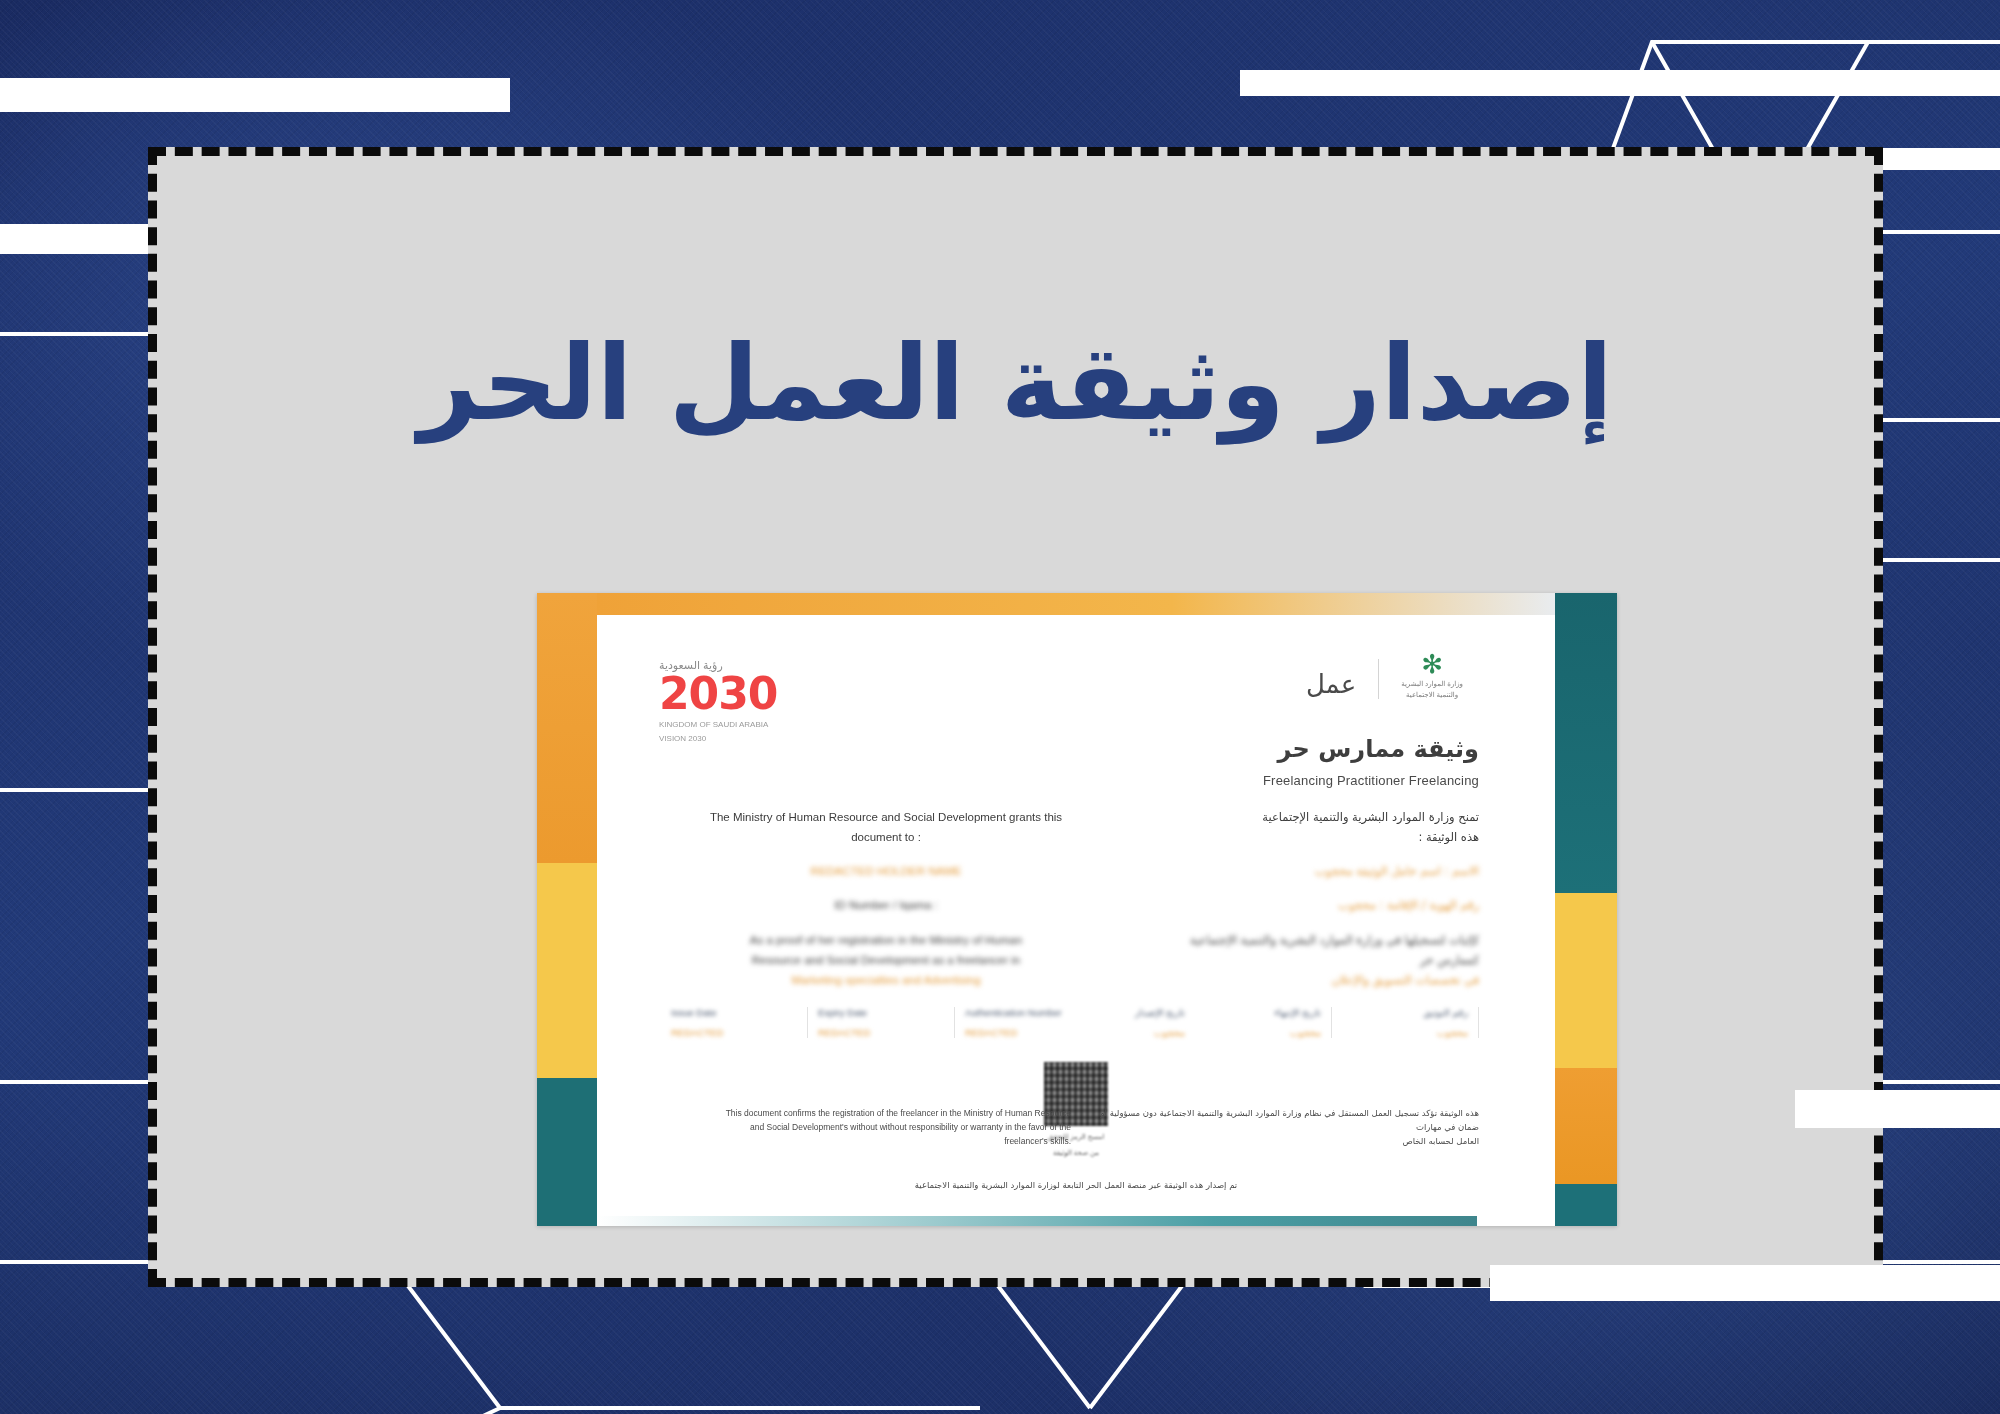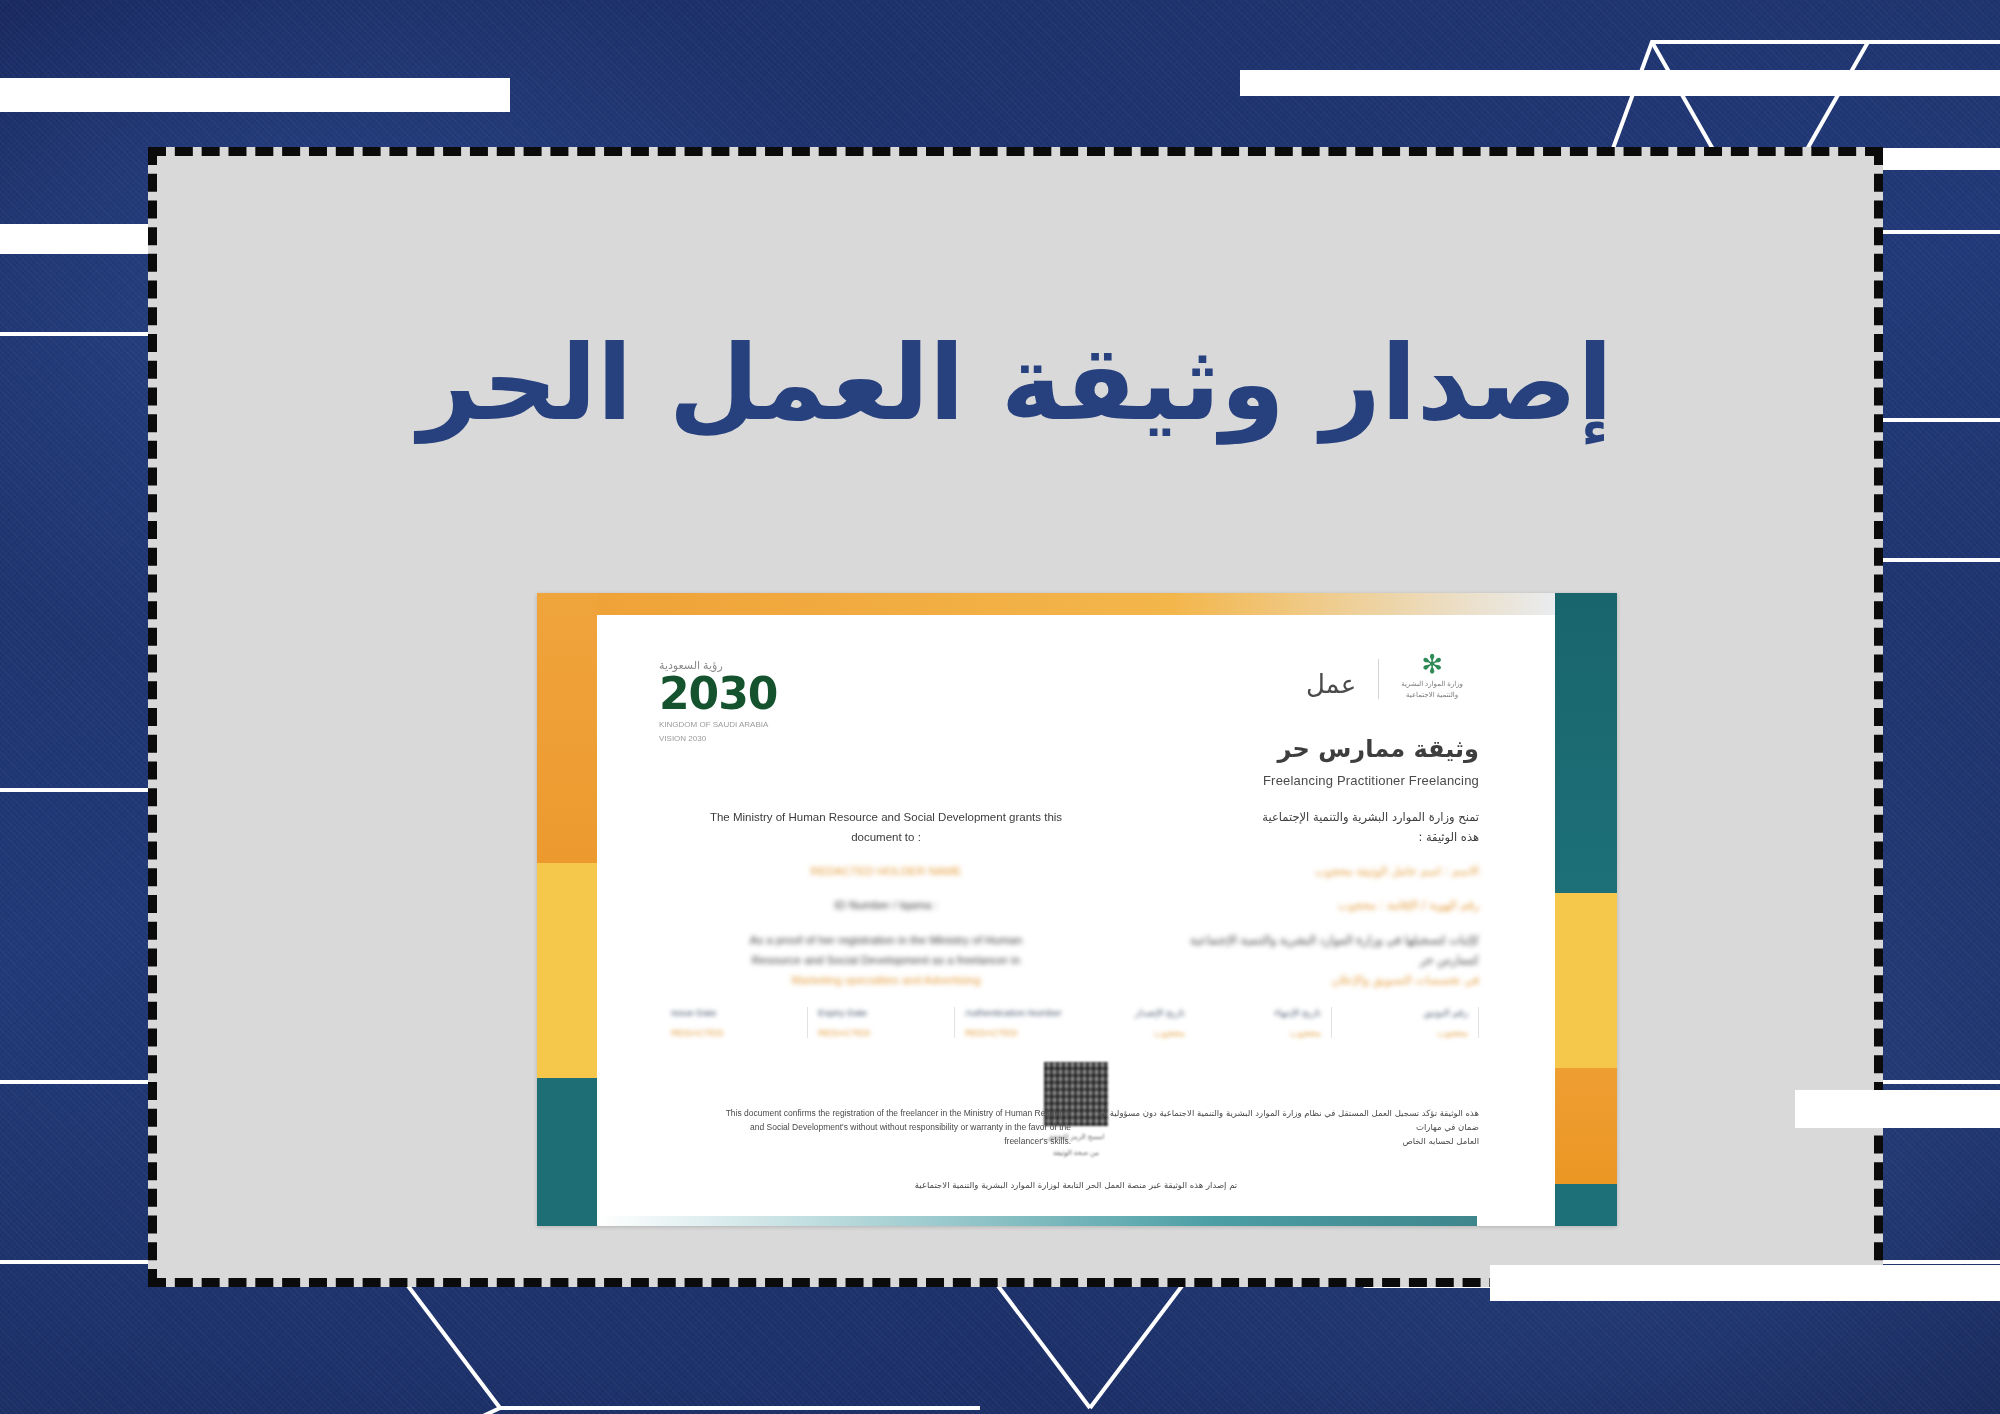--- a/index.html
+++ b/index.html
@@ -112,21 +112,21 @@
     position: absolute;
     left: 60px; right: 62px; top: 22px; bottom: 10px;
     background: #ffffff;
     padding: 24px 34px 20px 34px;
   }
 
   
   .v2030 { position: absolute; left: 62px; top: 44px; width: 150px; color: #6a6a6a; }
   .v2030 .tiny-ar { font-size: 11px; letter-spacing: 1px; color: #8a8a8a; direction: rtl;
                     filter: blur(.6px); text-align: left; }
-  .v2030 .big     { font-size: 44px; font-weight: bold; color: #14532d; line-height: 1;
+  .v2030 .big     { font-size: 44px; font-weight: bold; color: #ef4444; line-height: 1;
                     letter-spacing: -1px; font-family: "DejaVu Sans", sans-serif; }
   .v2030 .sub     { font-size: 8px; color: #9a9a9a; line-height: 1.25; margin-top: 4px;
                     filter: blur(.5px); }
 
   
   .logos-right {
     position: absolute; right: 92px; top: 36px;
     display: flex; align-items: flex-end; gap: 22px;
   }
   .logo-amal {

